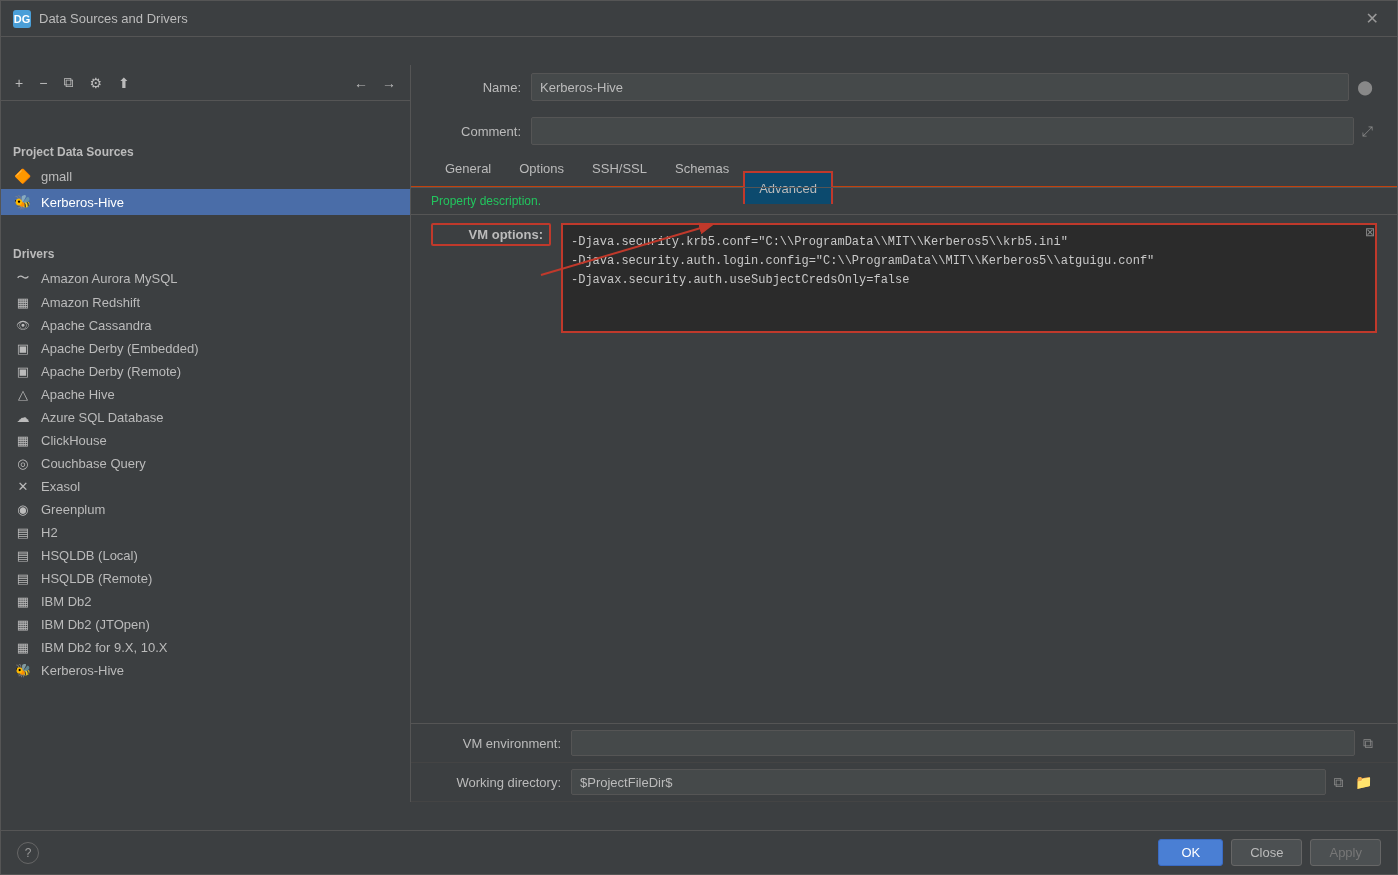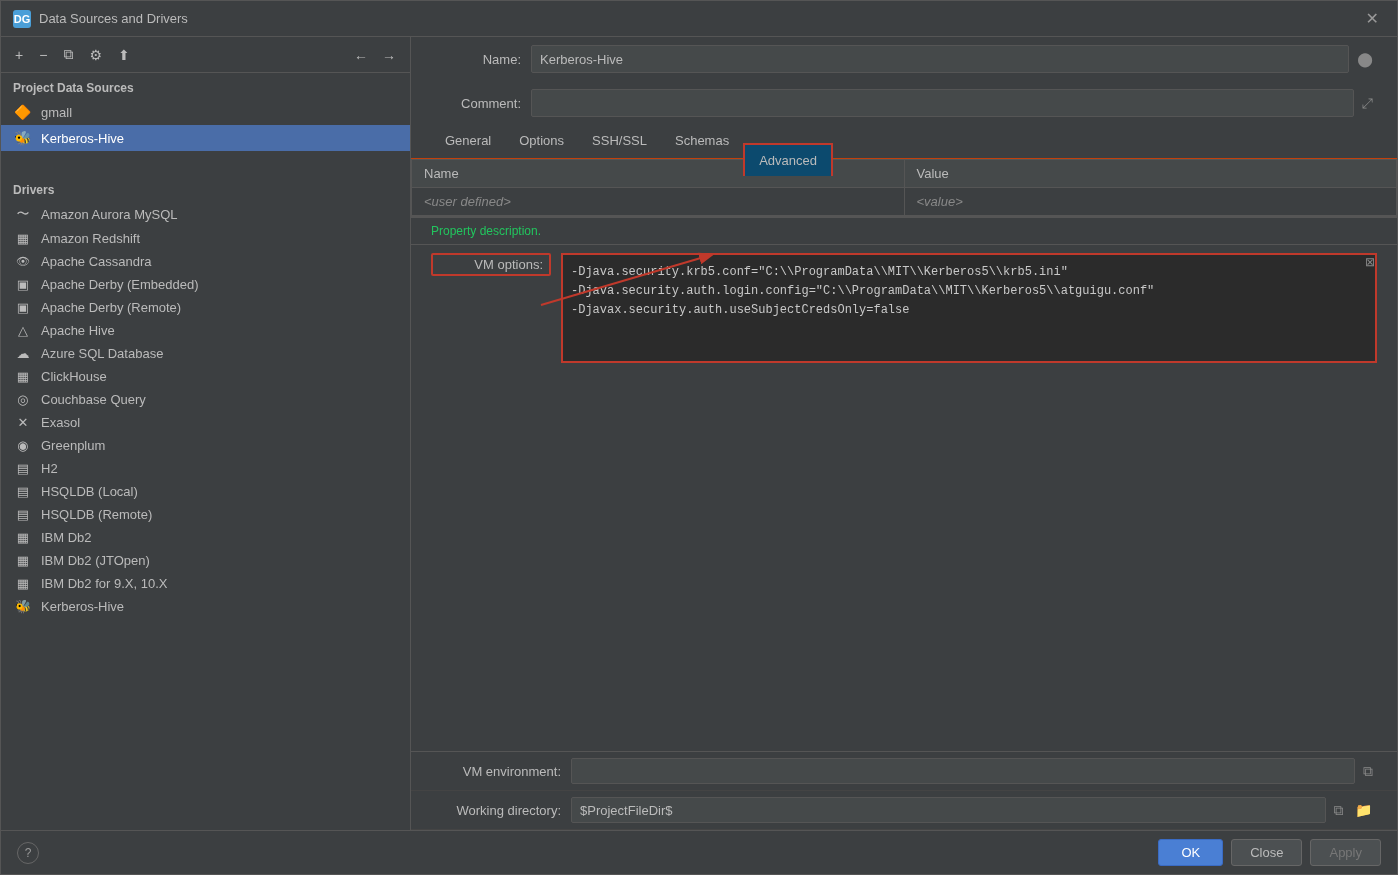--- a/index.html
+++ b/index.html
@@ -15,20 +15,21 @@
       overflow: hidden;
     }
     .dialog {
       width: 1398px;
       height: 875px;
       background: #3c3f41;
       border: 1px solid #555;
       display: flex;
       flex-direction: column;
       color: #bbbbbb;
+      gap: 28px;
     }
     .title-bar {
       background: #3c3f41;
       border-bottom: 1px solid #555;
       display: flex;
       align-items: center;
       padding: 6px 12px;
       height: 36px;
     }
     .title-bar-icon {
@@ -85,20 +86,21 @@
     .toolbar-nav {
       display: flex;
       gap: 2px;
       margin-left: auto;
     }
     .section-header {
       font-weight: bold;
       color: #bbbbbb;
       padding: 8px 12px 4px 12px;
       font-size: 12px;
+      margin-top: 36px;
     }
     .datasource-item {
       display: flex;
       align-items: center;
       padding: 5px 12px;
       cursor: pointer;
       gap: 8px;
     }
     .datasource-item.selected { background: #4a6da8; color: white; }
     .datasource-item.selected .item-icon { color: white; }
@@ -225,20 +227,21 @@
       text-align: right;
       color: #bbbbbb;
       font-size: 13px;
       flex-shrink: 0;
       padding-top: 4px;
     }
     .vm-label.highlighted {
       border: 2px solid #c0392b;
       padding: 2px 6px;
       border-radius: 2px;
+      font-weight: bold;
     }
     .vm-textarea-container {
       flex: 1;
       position: relative;
     }
     .code-box {
       background: #2b2b2b;
       border: 2px solid #c0392b;
       color: #c8c8c8;
       font-family: "Courier New", monospace;
@@ -507,36 +510,20 @@
           <div class="tab">
             <span>Schemas</span>
           </div>
           <div class="tab active">
             <span>Advanced</span>
           </div>
         </div>
 
         <div class="tab-content">
 
-          <div class="table-area">
-            <table class="advanced-table">
-              <thead>
-                <tr>
-                  <th style="width:50%">Name</th>
-                  <th>Value</th>
-                </tr>
-              </thead>
-              <tbody>
-                <tr>
-                  <td>&lt;user defined&gt;</td>
-                  <td>&lt;value&gt;</td>
-                </tr>
-              </tbody>
-            </table>
-          </div>
 
           <div style="flex:1; display:flex; flex-direction:column; overflow:hidden; position:relative;">
 
             <div class="property-desc-label">Property description.</div>
 
             <div class="vm-section" style="flex:1; align-items:flex-start; position:relative;">
               <span class="vm-label highlighted">VM options:</span>
               <div class="vm-textarea-container">
                 <textarea class="code-box" rows="4" style="width: 100%; height: 110px; font-family: &quot;Courier New&quot;, monospace; font-size: 12px;">-Djava.security.krb5.conf="C:\\ProgramData\\MIT\\Kerberos5\\krb5.ini"
 -Djava.security.auth.login.config="C:\\ProgramData\\MIT\\Kerberos5\\atguigu.conf"

